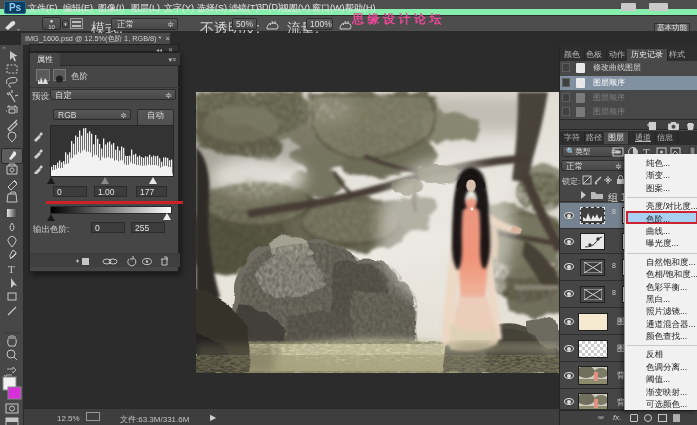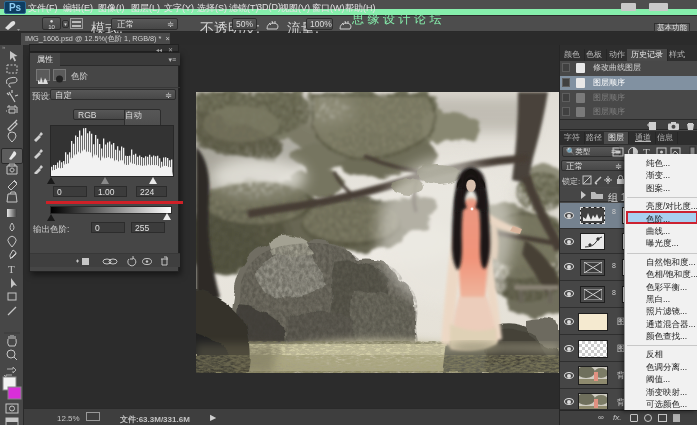--- a/index.html
+++ b/index.html
@@ -9,21 +9,21 @@
 
 #menubar { position:absolute; left:0; top:0; width:697px; height:15px; background:#4e4e4e; border-bottom:6px solid #86efac; }
 #menubar .mi { position:absolute; top:2px; font-size:9px; color:#e4e4e4; }
 #pslogo { position:absolute; left:4px; top:1px; width:22px; height:13px; background:#0d3d61; border:1px solid #2d6a96; border-radius:2px; color:#8ecdf2; font-size:10px; font-weight:bold; text-align:center; line-height:12px; }
 #optbar { position:absolute; left:0; top:16px; width:697px; height:16px; background:#4d4d4d; border-bottom:1px solid #2a2a2a; }
 .obx { position:absolute; font-size:14px; color:#d2d2d2; }
 .combo { background:linear-gradient(#585858,#474747); border:1px solid #2e2e2e; border-radius:2px; color:#dcdcdc; font-size:8.5px; }
 #tabrow { position:absolute; left:0; top:33px; width:697px; height:12px; background:#2b2b2b; }
 #tab1 { position:absolute; left:21px; top:0; width:149px; height:12px; background:#4a4a4a; color:#cfcfcf; font-size:7.3px; line-height:12px; padding-left:4px; white-space:nowrap; overflow:hidden; }
 #tab2 { position:absolute; left:170px; top:0; width:139px; height:12px; background:#393939; color:#8f8f8f; font-size:7.5px; line-height:12px; padding-left:8px; white-space:nowrap; overflow:hidden; }
-#wm1 { position:absolute; left:352px; top:11px; font-size:12px; font-weight:normal; color:#86efac; letter-spacing:3.5px; }
+#wm1 { position:absolute; left:352px; top:11px; font-size:12px; font-weight:bold; color:#ec4899; letter-spacing:3.5px; }
 #wm2 { position:absolute; left:456px; top:11px; font-size:13px; font-weight:bold; color:#4d4d4d; letter-spacing:1.5px; -webkit-text-stroke:1px #909090; }
 #wsbtn { position:absolute; left:654px; top:23px; width:36px; height:9px; background:#5a5a5a; border:1px solid #303030; font-size:7.5px; color:#e0e0e0; text-align:center; line-height:8px; }
 .winbtn { position:absolute; top:3px; height:8px; background:#c9c9c9; border-radius:1px; }
 
 
 #toolbar { position:absolute; left:0; top:45px; width:24px; height:380px; background:#474747; border-right:1px solid #2a2a2a; }
 #toolsel { position:absolute; left:1px; width:22px; height:16px; background:#5d5d5d; border:1px solid #2a2a2a; border-radius:2px; }
 
 
 #canvas { position:absolute; left:24px; top:45px; width:542px; height:380px; background:#2c2c2c; }
@@ -341,21 +341,21 @@
       <g filter="url(#grasstex)" opacity="0.6">
         <rect x="0" y="263" width="363" height="18" fill="#8e8a64"></rect>
       </g>
       <path d="M0,252 H85 Q75,266 78,281 H0 Z" fill="#6e6a52" opacity="0.45" filter="url(#b4)"></path>
       <path d="M225,252 H363 V262 Q300,256 228,262 Z" fill="#c3bda0" opacity="0.5" filter="url(#b4)"></path>
     </svg>
     </div>
     <div id="statusbar">
       <span style="position:absolute; left:33px; top:5px;">12.5%</span>
       <span style="position:absolute; left:62px; top:3px; width:14px; height:9px; border:1px solid #999;"></span>
-      <span style="position:absolute; left:96px; top:5px;font-weight:bold;">文件:63.3M/331.6M</span>
+      <span style="position:absolute; left:96px; top:5px;">文件:63.3M/331.6M</span>
       <span style="position:absolute; left:186px; top:4px; color:#cfcfcf;">▶</span>
     </div>
   </div>
 
   <div id="rpanel">
 
     <div class="ptabs" style="top:0; height:16px; background:#2e2e2e;">
       <span class="ptab" style="left:0; top:4px;">颜色</span>
         <span class="ptab" style="top:4px; left:22px;">色板</span>
         <span class="ptab" style="top:4px; left:45px;">动作</span>
@@ -548,22 +548,22 @@
       <div style="position:absolute; left:6px; top:16px; width:14px; height:12px; background:#5a5a5a; border:1px solid #777;"><svg width="12" height="10">
             <path d="M1,10 L1,6 L3,8 L4,3 L6,9 L8,4 L10,7 L11,10 Z" fill="#ddd"></path>
           </svg></div>
       <div style="position:absolute; left:23px; top:16px; width:13px; height:12px; background:#5a5a5a; border:1px solid #777;"><svg width="11" height="10">
             <circle cx="5.5" cy="5" r="3.5" fill="#222"></circle>
           </svg></div>
       <span class="plabel" style="left:41px; top:18px;">色阶</span>
       <div style="position:absolute; left:0; top:34px; width:150px; height:1px; background:#383838;"></div>
       <span class="plabel" style="left:2px; top:38px;">预设:</span>
       <span class="pcombo" style="left:20px; top:36px; width:126px; height:11px; line-height:10px; padding-left:4px;">自定<span style="float:right; margin-right:3px;">≑</span></span>
-      <span class="pcombo" style="left:23px; top:56px; width:78px; height:11px; line-height:10px; padding-left:4px;margin-left:20px;">RGB<span style="float:right; margin-right:3px;">≑</span></span>
-      <span class="pcombo" style="left:94px; top:56px; width:37px; height:28px; line-height:10px; text-align:left;">自动</span>
+      <span class="pcombo" style="left:23px; top:56px; width:78px; height:11px; line-height:10px; padding-left:4px;">RGB<span style="float:right; margin-right:3px;">≑</span></span>
+      <span class="pcombo" style="left:107px; top:56px; width:37px; height:28px; line-height:10px; text-align:center;">自动</span>
       <svg style="position:absolute; left:2px; top:75px;" width="12" height="46" fill="#cfcfcf">
           <path d="M2,12 L7,7 L9,9 L4,14 Z M7,7 l2,-3 l2,2 l-2,2 Z"></path>
           <path d="M2,29 L7,24 L9,26 L4,31 Z M7,24 l2,-3 l2,2 l-2,2 Z"></path>
           <path d="M2,45 L7,40 L9,42 L4,47 Z M7,40 l2,-3 l2,2 l-2,2 Z"></path>
         </svg>
       <div style="position:absolute; left:20px; top:72px; width:124px; height:52px; background:#333333; border:1px solid #282828;">
         <svg width="122" height="50" preserveAspectRatio="none" viewBox="0 0 122 50">
           <g fill="#f2f2f2">
           <path d="M0,50 L0,45.0 L2,44.0 L4,43.9 L6,42.6 L8,41.6 L10,42.5 L12,41.7 L14,36.9 L16,38.2 L18,37.0 L20,30.7 L22,32.3 L24,27.7 L26,28.5 L28,25.0 L30,27.7 L32,23.8 L34,23.6 L36,26.5 L38,25.4 L40,26.8 L42,32.5 L44,27.5 L46,29.5 L48,32.3 L50,34.9 L52,29.4 L54,32.7 L56,31.6 L58,31.1 L60,32.7 L62,31.9 L64,35.5 L66,33.6 L68,36.0 L70,33.7 L72,34.4 L74,38.9 L76,39.0 L78,38.8 L80,35.5 L82,38.3 L84,37.7 L86,39.5 L88,38.8 L90,39.6 L92,39.9 L94,39.2 L96,39.4 L98,38.3 L100,39.4 L102,38.7 L104,39.2 L106,38.9 L108,40.2 L110,42.2 L112,39.9 L114,39.7 L116,40.0 L118,41.3 L120,41.0 L122,50 Z"></path>
           <path d="M0,50 h1.3 v-9.2 h-1.3 Z M2,50 h1.3 v-10.9 h-1.3 Z M4,50 h1.3 v-11.1 h-1.3 Z M6,50 h1.3 v-13.5 h-1.3 Z M8,50 h1.3 v-15.4 h-1.3 Z M10,50 h1.3 v-13.7 h-1.3 Z M12,50 h1.3 v-15.1 h-1.3 Z M14,50 h1.3 v-23.8 h-1.3 Z M16,50 h1.3 v-21.4 h-1.3 Z M18,50 h1.3 v-23.7 h-1.3 Z M20,50 h1.3 v-35.1 h-1.3 Z M22,50 h1.3 v-32.2 h-1.3 Z M24,50 h1.3 v-40.6 h-1.3 Z M26,50 h1.3 v-39.0 h-1.3 Z M28,50 h1.3 v-45.4 h-1.3 Z M30,50 h1.3 v-40.5 h-1.3 Z M32,50 h1.3 v-47.7 h-1.3 Z M34,50 h1.3 v-48.0 h-1.3 Z M36,50 h1.3 v-42.7 h-1.3 Z M38,50 h1.3 v-44.8 h-1.3 Z M40,50 h1.3 v-42.3 h-1.3 Z M42,50 h1.3 v-31.8 h-1.3 Z M44,50 h1.3 v-40.9 h-1.3 Z M46,50 h1.3 v-37.2 h-1.3 Z M48,50 h1.3 v-32.1 h-1.3 Z M50,50 h1.3 v-27.5 h-1.3 Z M52,50 h1.3 v-37.4 h-1.3 Z M54,50 h1.3 v-31.4 h-1.3 Z M56,50 h1.3 v-33.4 h-1.3 Z M58,50 h1.3 v-34.4 h-1.3 Z M60,50 h1.3 v-31.5 h-1.3 Z M62,50 h1.3 v-32.9 h-1.3 Z M64,50 h1.3 v-26.3 h-1.3 Z M66,50 h1.3 v-29.8 h-1.3 Z M68,50 h1.3 v-25.4 h-1.3 Z M70,50 h1.3 v-29.6 h-1.3 Z M72,50 h1.3 v-28.3 h-1.3 Z M74,50 h1.3 v-20.2 h-1.3 Z M76,50 h1.3 v-20.1 h-1.3 Z M78,50 h1.3 v-20.3 h-1.3 Z M80,50 h1.3 v-26.4 h-1.3 Z M82,50 h1.3 v-21.2 h-1.3 Z M84,50 h1.3 v-22.3 h-1.3 Z M86,50 h1.3 v-19.2 h-1.3 Z M88,50 h1.3 v-20.4 h-1.3 Z M90,50 h1.3 v-19.0 h-1.3 Z M92,50 h1.3 v-18.3 h-1.3 Z M94,50 h1.3 v-19.7 h-1.3 Z M96,50 h1.3 v-19.3 h-1.3 Z M98,50 h1.3 v-21.2 h-1.3 Z M100,50 h1.3 v-19.2 h-1.3 Z M102,50 h1.3 v-20.6 h-1.3 Z M104,50 h1.3 v-19.7 h-1.3 Z M106,50 h1.3 v-20.3 h-1.3 Z M108,50 h1.3 v-17.8 h-1.3 Z M110,50 h1.3 v-14.2 h-1.3 Z M112,50 h1.3 v-18.4 h-1.3 Z M114,50 h1.3 v-18.8 h-1.3 Z M116,50 h1.3 v-18.1 h-1.3 Z M118,50 h1.3 v-15.8 h-1.3 Z M120,50 h1.3 v-16.4 h-1.3 Z"></path>
@@ -574,21 +574,21 @@
           <path d="M4,0 L8,7 L0,7 Z" fill="#1a1a1a"></path>
         </svg>
       <svg style="position:absolute; left:71px; top:124px;" width="10" height="7">
           <path d="M4,0 L8,7 L0,7 Z" fill="#8a8a8a"></path>
         </svg>
       <svg style="position:absolute; left:119px; top:124px;" width="10" height="7">
           <path d="M4,0 L8,7 L0,7 Z" fill="#e8e8e8"></path>
         </svg>
       <span class="pinput" style="left:23px; top:133px; width:34px; height:11px; line-height:10px; padding-left:3px;">0</span>
       <span class="pinput" style="left:64px; top:133px; width:33px; height:11px; line-height:10px; padding-left:3px;">1.00</span>
-      <span class="pinput" style="left:106px; top:133px; width:31px; height:11px; line-height:10px; padding-left:3px;">224</span>
+      <span class="pinput" style="left:106px; top:133px; width:31px; height:11px; line-height:10px; padding-left:3px;">177</span>
       <div style="position:absolute; left:20px; top:153px; width:122px; height:8px; background:linear-gradient(to right,#000,#fff); border:1px solid #2a2a2a;"></div>
       <svg style="position:absolute; left:17px; top:161px;" width="10" height="7">
           <path d="M4,0 L8,7 L0,7 Z" fill="#1a1a1a"></path>
         </svg>
       <svg style="position:absolute; left:133px; top:160px;" width="10" height="7">
           <path d="M4,0 L8,7 L0,7 Z" fill="#ececec"></path>
         </svg>
       <span class="plabel" style="left:3px; top:171px;">输出色阶:</span>
       <span class="pinput" style="left:61px; top:169px; width:34px; height:11px; line-height:10px; padding-left:3px;">0</span>
       <span class="pinput" style="left:101px; top:169px; width:34px; height:11px; line-height:10px; padding-left:3px;">255</span>

